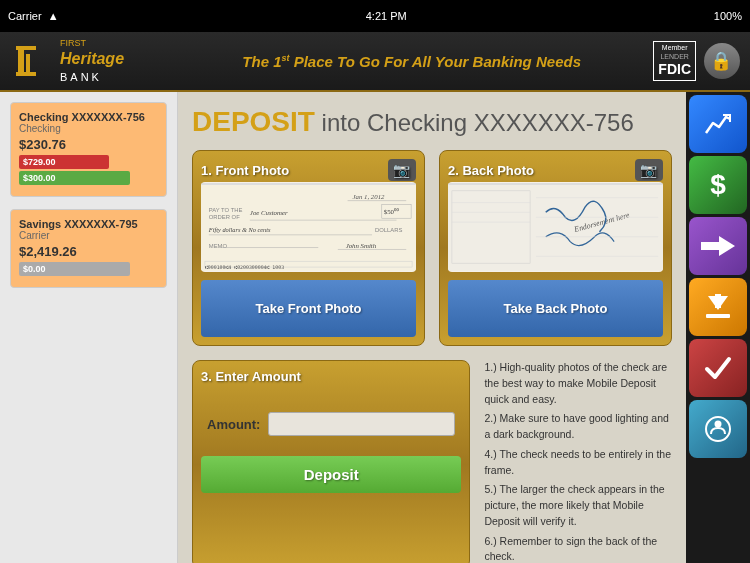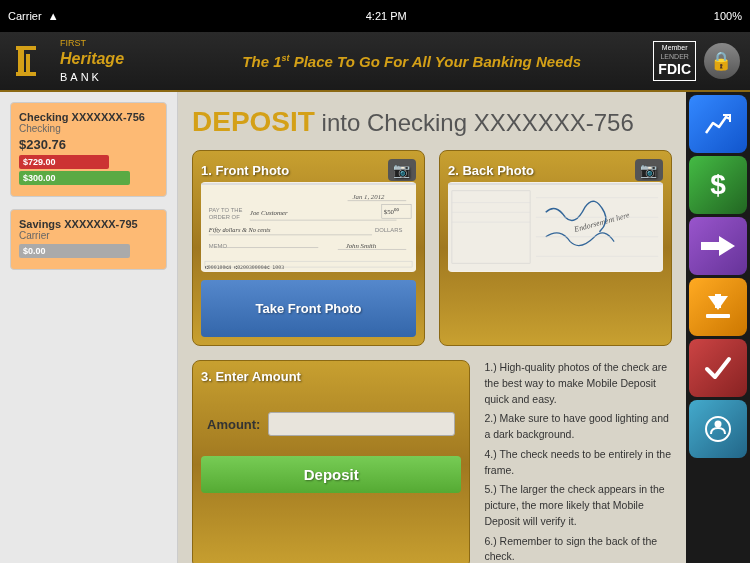--- a/index.html
+++ b/index.html
@@ -353,20 +353,21 @@
       <div class="account-balance">$230.76</div>
       <div class="progress-bar-container">
         <div class="progress-bar bar-red">$729.00</div>
         <div class="progress-bar bar-green">$300.00</div>
       </div>
     </div>
 
     <div class="account-card">
       <div class="account-name">Savings XXXXXXX-795</div>
       <div class="account-type">Carrier</div>
+      <div class="account-balance">$2,419.26</div>
       <div class="progress-bar-container">
         <div class="progress-bar bar-gray">$0.00</div>
       </div>
     </div>
   </div>
 
   <div class="content-area">
     <div class="page-title">
       <span class="deposit-word">DEPOSIT</span><span> into Checking XXXXXXX-756</span>
     </div>
@@ -433,20 +434,21 @@
 
             <path d="M 100 30 Q 110 20 120 35 Q 130 45 140 25 Q 150 10 160 30 Q 165 40 155 50" fill="none" stroke="#336699" stroke-width="1.5"></path>
             <path d="M 100 55 Q 115 45 125 60 Q 135 70 150 55 Q 160 45 170 60" fill="none" stroke="#336699" stroke-width="1.2"></path>
 
             <line x1="90" y1="15" x2="215" y2="15" stroke="#ddd" stroke-width="0.5"></line>
             <line x1="90" y1="35" x2="215" y2="35" stroke="#ddd" stroke-width="0.5"></line>
             <line x1="90" y1="55" x2="215" y2="55" stroke="#ddd" stroke-width="0.5"></line>
             <line x1="90" y1="75" x2="215" y2="75" stroke="#ddd" stroke-width="0.5"></line>
           </svg>
         </div>
+        <button class="photo-btn">Take Back Photo</button>
       </div>
     </div>
 
     <div class="bottom-row">
 
       <div class="amount-panel">
         <div class="amount-label">3. Enter Amount</div>
         <div class="amount-input-row">
           <label class="amount-field-label">Amount:</label>
           <input class="amount-input" type="text" style="">

